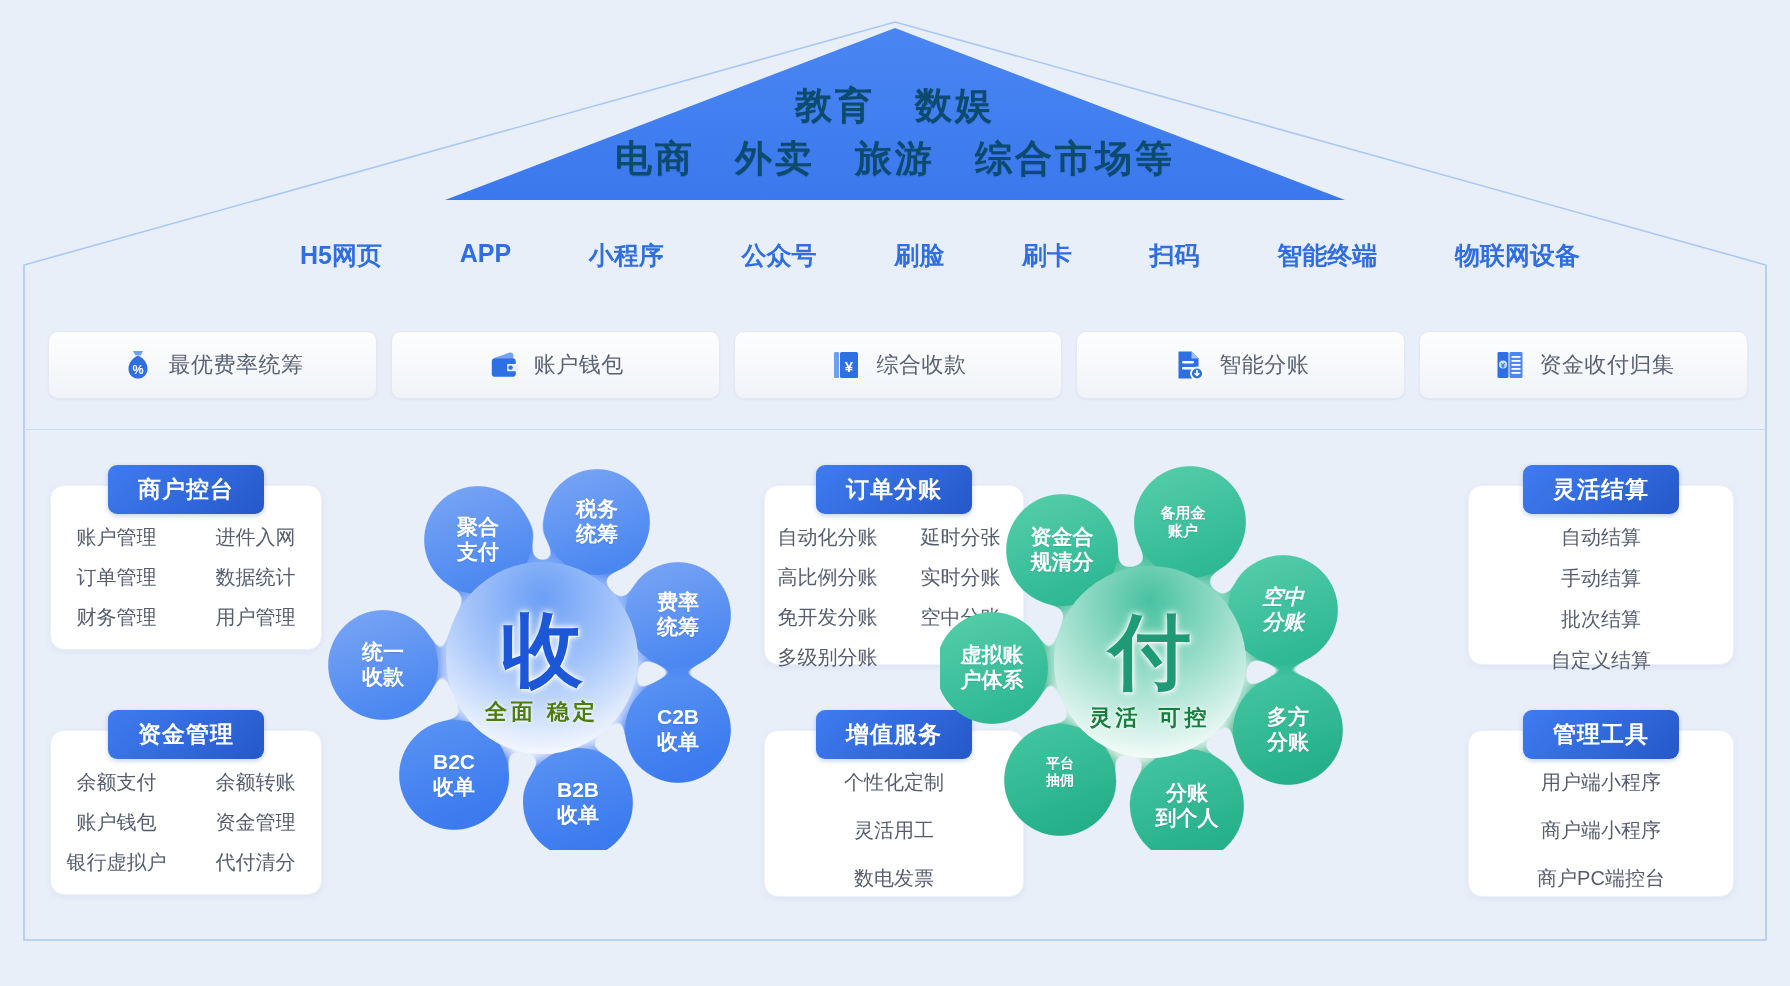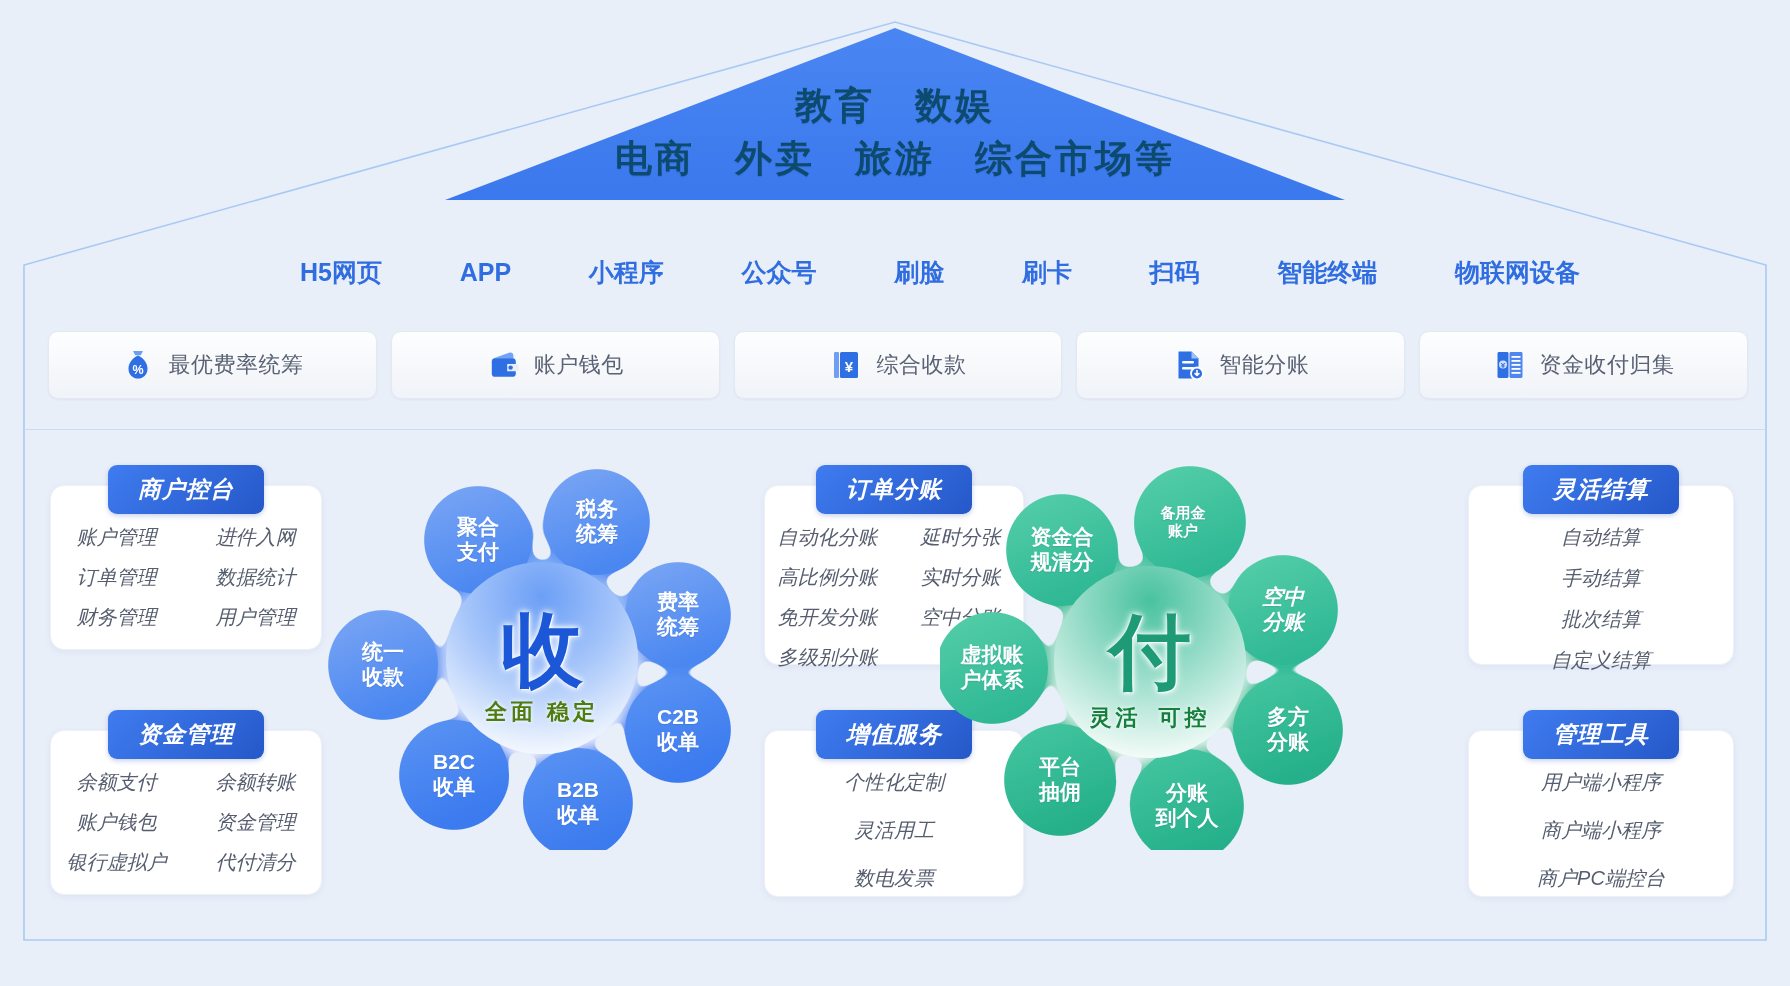--- a/index.html
+++ b/index.html
@@ -19,22 +19,22 @@
   .roof-text{
     position:absolute;left:0;top:82px;width:1790px;text-align:center;
     color:#0c4a6e;font-weight:bold;line-height:1.28;
     text-shadow:0 1px 1px rgba(20,60,150,.18);
   }
   .roof-l1{font-size:37px;letter-spacing:3px;}
   .roof-l2{font-size:37px;letter-spacing:3px;margin-top:6px;}
 
   
   .channels{
-    position:absolute;left:300px;top:256px;width:1280px;
-    display:flex;justify-content:space-between;align-items:center;
+    position:absolute;left:300px;top:239px;width:1280px;
+    display:flex;justify-content:space-between;
   }
   .channel{
     color:#2f6de0;font-weight:bold;font-size:25px;white-space:nowrap;
   }
 
   
   .cap-row{
     position:absolute;left:48px;top:331px;width:1700px;
     display:flex;justify-content:space-between;align-items:stretch;gap:14px;
   }
@@ -52,21 +52,20 @@
   
   .sep{position:absolute;left:24px;top:429px;width:1742px;height:1px;background:#c6dbf7;}
 
   
   .info-card{
     position:absolute;
     background:#ffffff;border-radius:14px;
     border:1px solid #eef1f6;
     box-shadow:0 2px 6px rgba(90,120,180,.09);
     box-sizing:border-box;
-    font-style:italic;
   }
   .pill{
     position:absolute;top:-21px;left:50%;transform:translateX(-50%);
     background:linear-gradient(135deg,#3f7cf0 0%,#2558c9 100%);
     color:#fff;font-weight:bold;font-size:23px;
     border-radius:9px;padding:9px 30px;white-space:nowrap;
     box-shadow:0 2px 5px rgba(40,80,180,.25);
     letter-spacing:1px;
   }
   .card-body{padding-top:38px;padding-bottom:14px;}
@@ -373,19 +372,19 @@
     <div class="bubble-label" style="left:122px;top:120px;font-size:21px;">资金合
 规清分</div>
     <div class="bubble-label" style="left:243px;top:92px;font-size:15px;">备用金
 账户</div>
     <div class="bubble-label" style="left:343px;top:180px;font-size:21px;font-style:italic;">空中
 分账</div>
     <div class="bubble-label" style="left:348px;top:300px;font-size:21px;">多方
 分账</div>
     <div class="bubble-label" style="left:247px;top:376px;font-size:21px;">分账
 到个人</div>
-    <div class="bubble-label" style="left:120px;top:350px;font-size:21px;">平台
+    <div class="bubble-label" style="left:120px;top:342px;font-size:14px;">平台
 抽佣</div>
     <div class="bubble-label" style="left:52px;top:238px;font-size:21px;">虚拟账
 户体系</div>
   </div>
 
 </div>
 
 </body></html>

